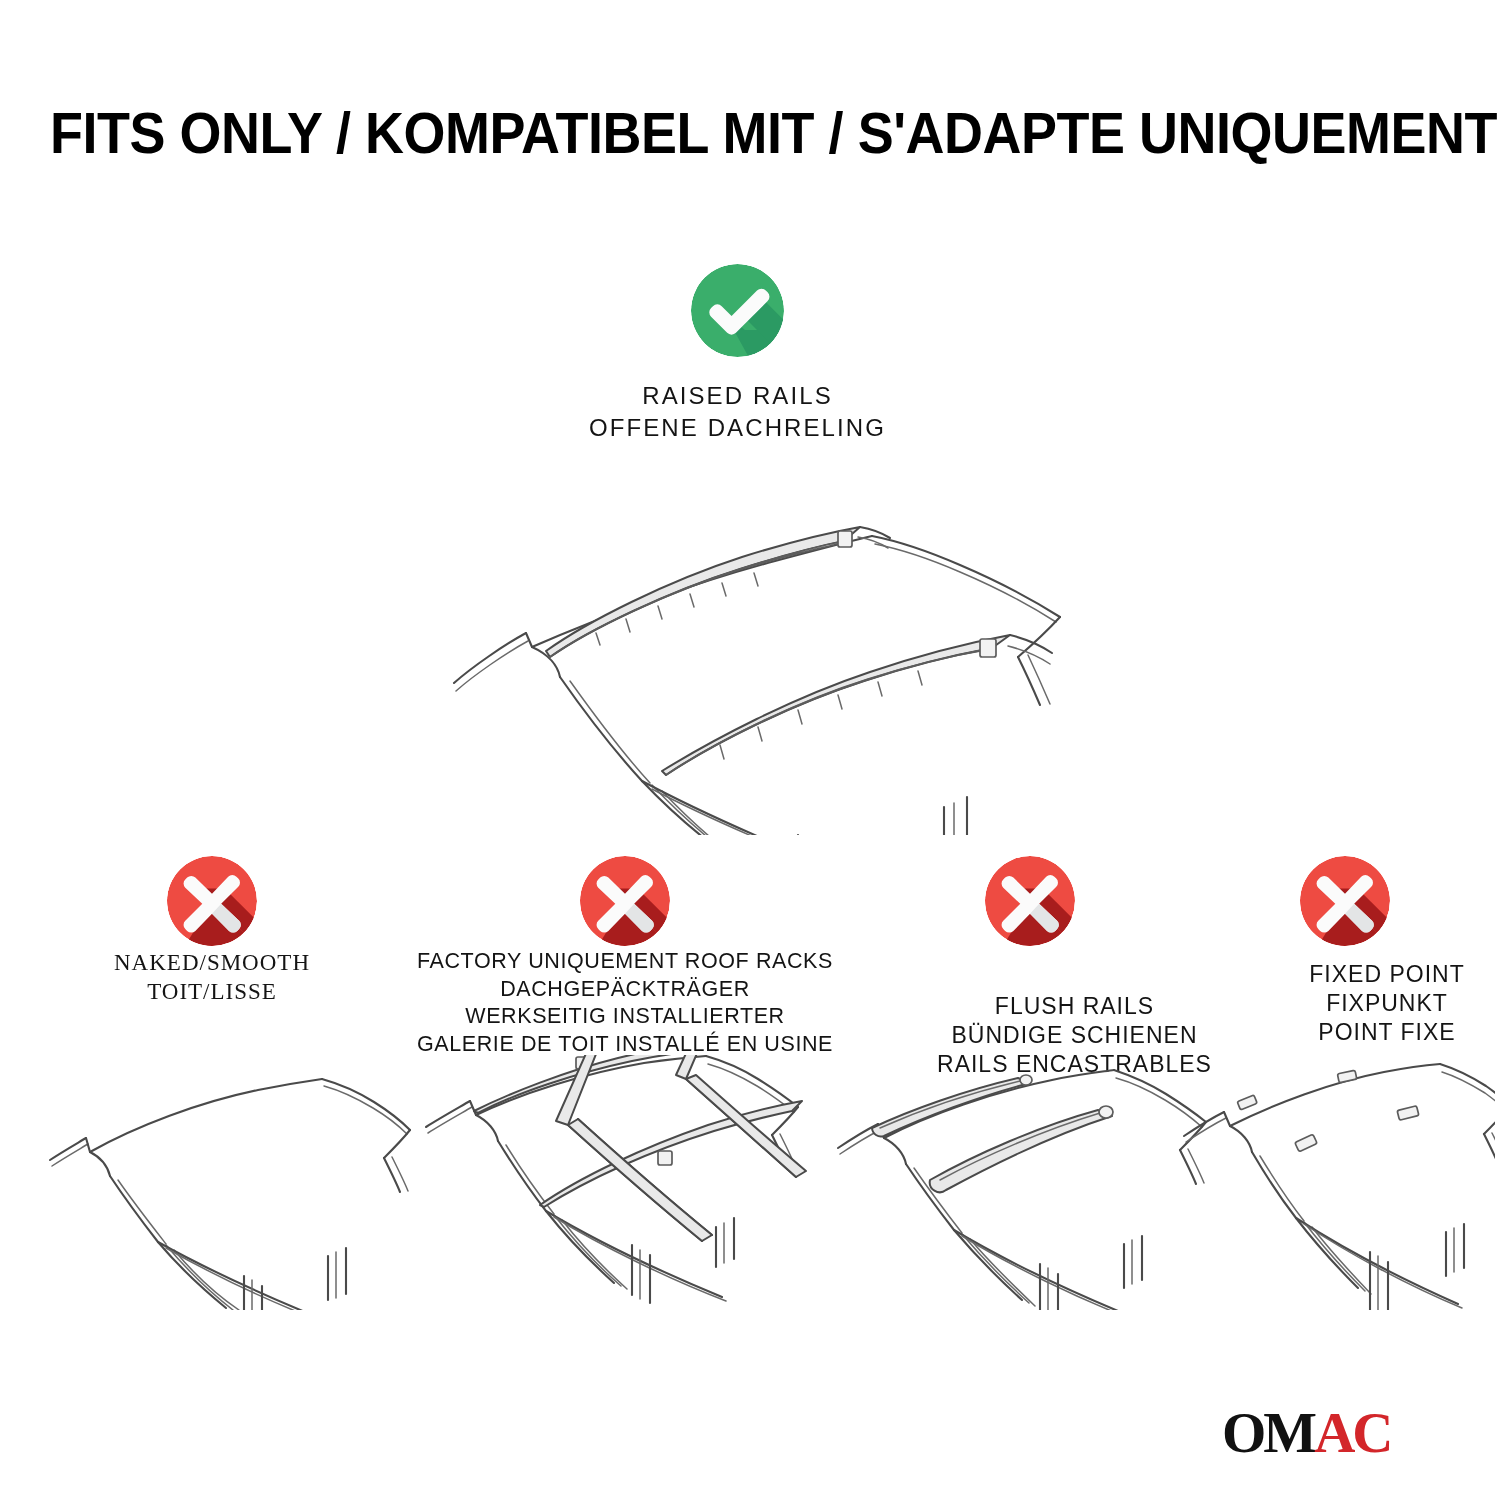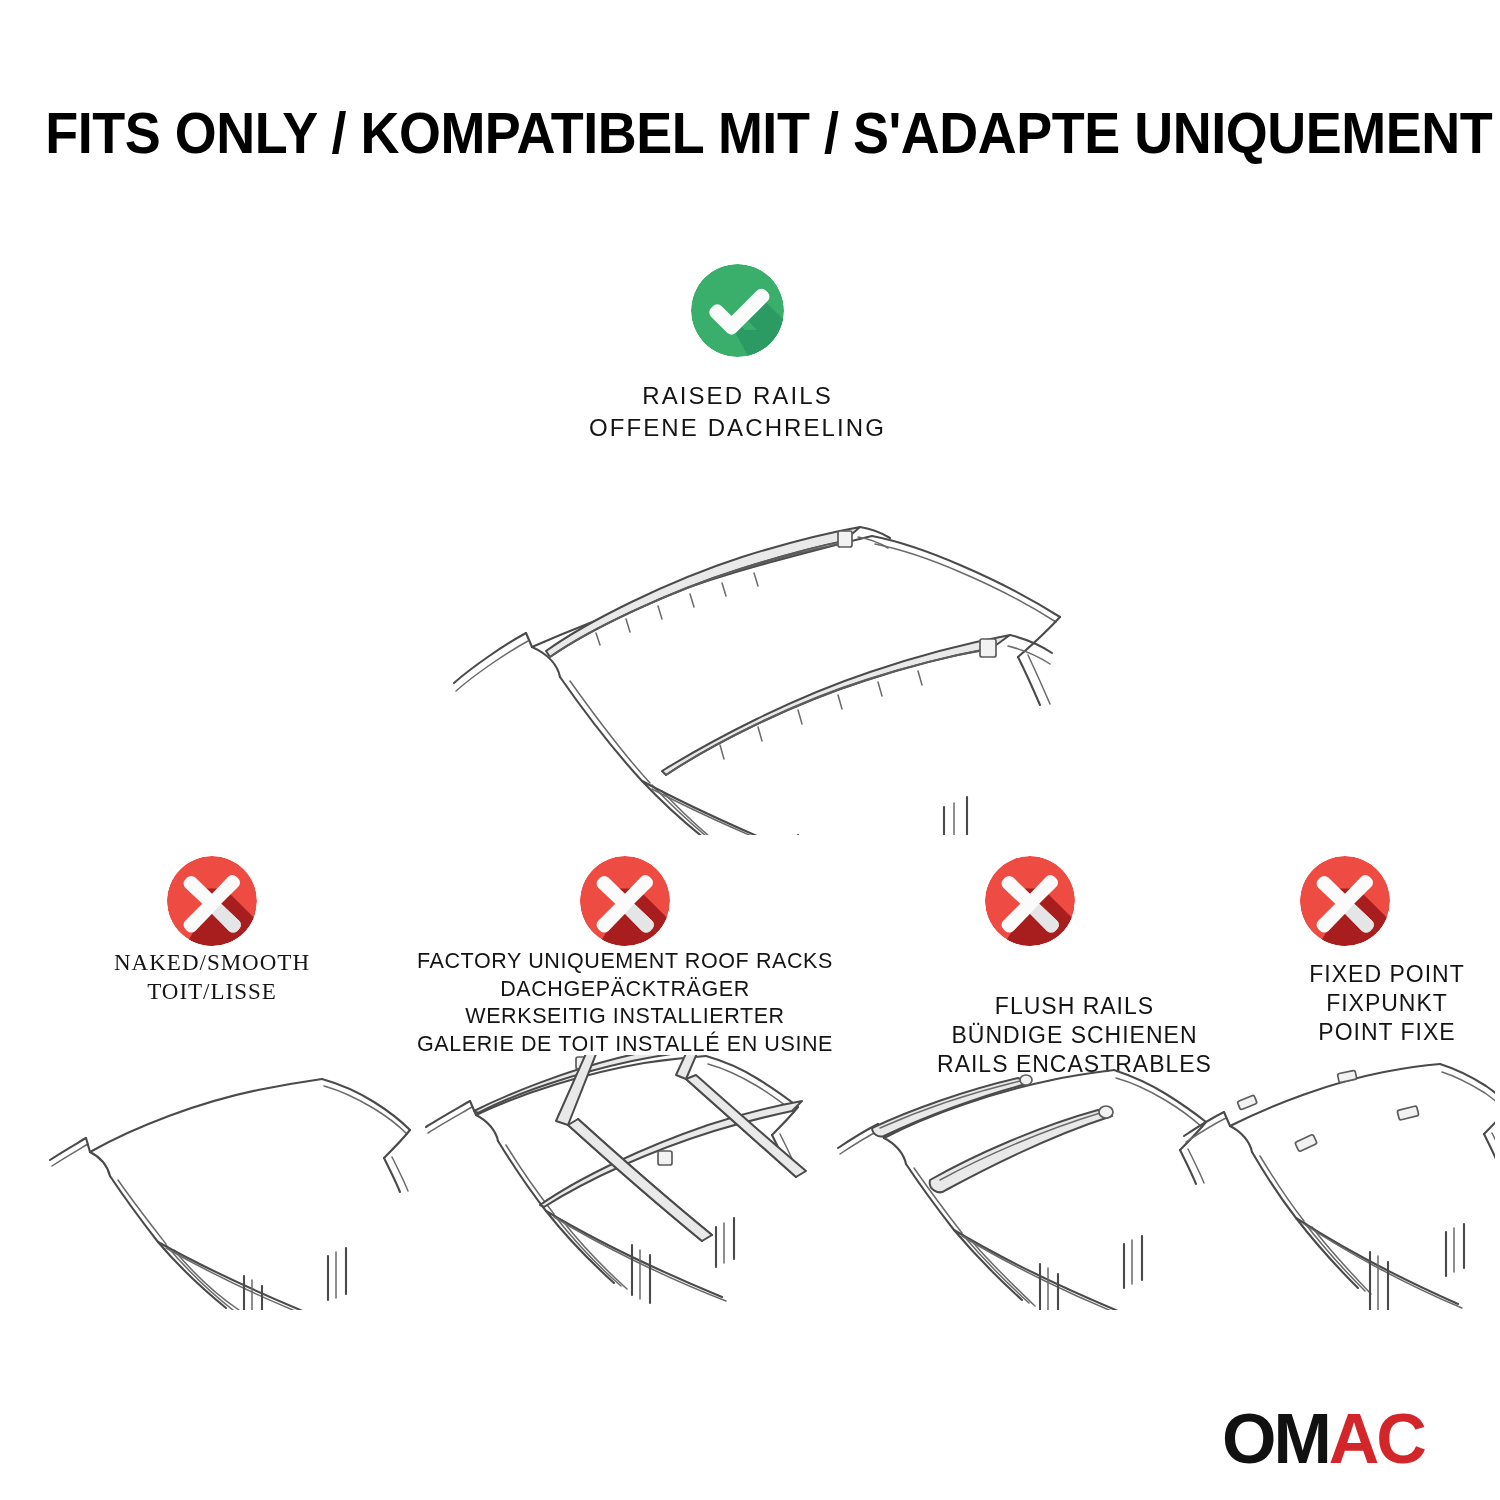--- a/index.html
+++ b/index.html
@@ -16,21 +16,21 @@
     font-family: "Liberation Sans", sans-serif;
     color: #1a1a1a;
     -webkit-font-smoothing: antialiased;
   }
 
   
   .title-bar {
     position: absolute;
     top: 104px;
     left: 0;
-    width: 1294px;
+    width: 1428px;
     text-align: center;
   }
   .title-bar h1 {
     margin: 0;
     font-family: "Liberation Sans Narrow", "Liberation Sans", sans-serif;
     font-weight: 700;
     font-size: 58px;
     line-height: 1.0;
     letter-spacing: -0.5px;
     color: #000000;
@@ -113,23 +113,23 @@
     stroke: #4a4a4a;
     stroke-width: 2.0;
     stroke-linejoin: round;
   }
 
   
   .logo {
     position: absolute;
     left: 1222px;
     top: 1404px;
-    font-family: Liberation Sans, sans-serif;
+    font-family: Liberation Serif, serif;
     font-weight: 700;
-    font-size: 70px;
+    font-size: 57px;
     letter-spacing: -3px;
     line-height: 1;
     white-space: nowrap;
   }
   .logo .om { color: #111111; }
   .logo .ac { color: #d3262a; }
 </style>
 </head>
 <body>
 

